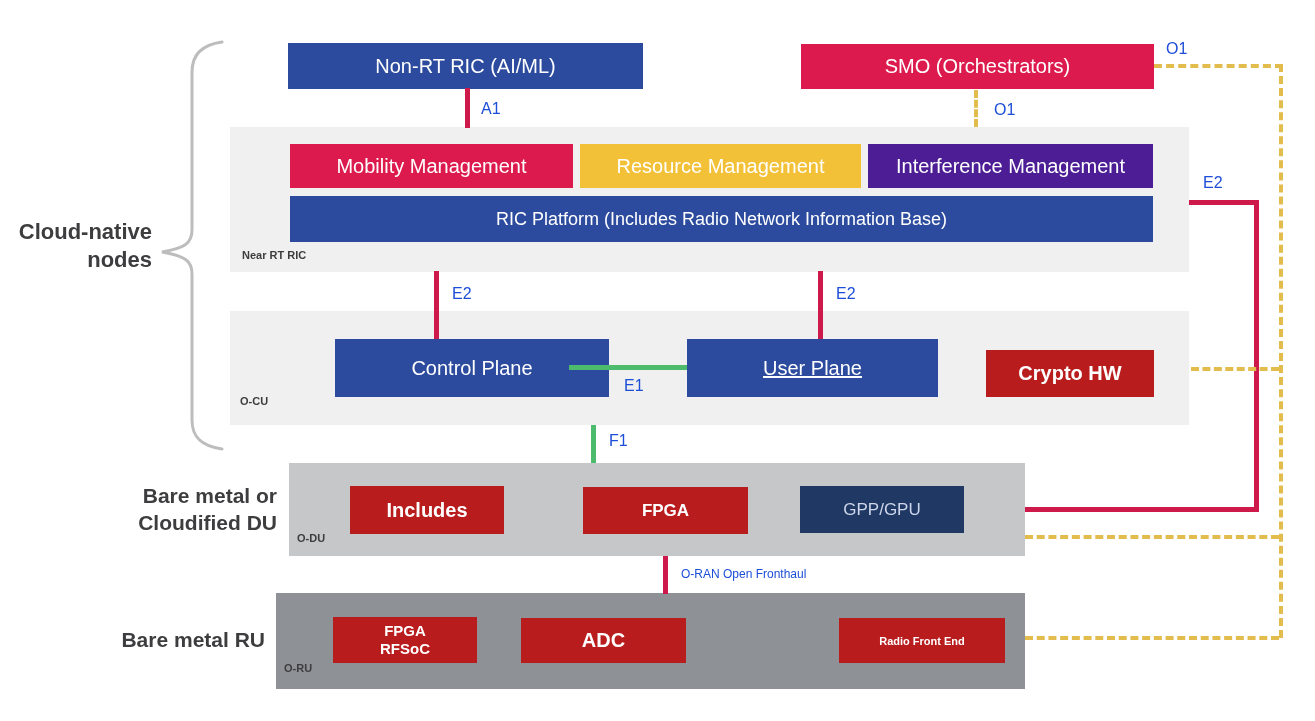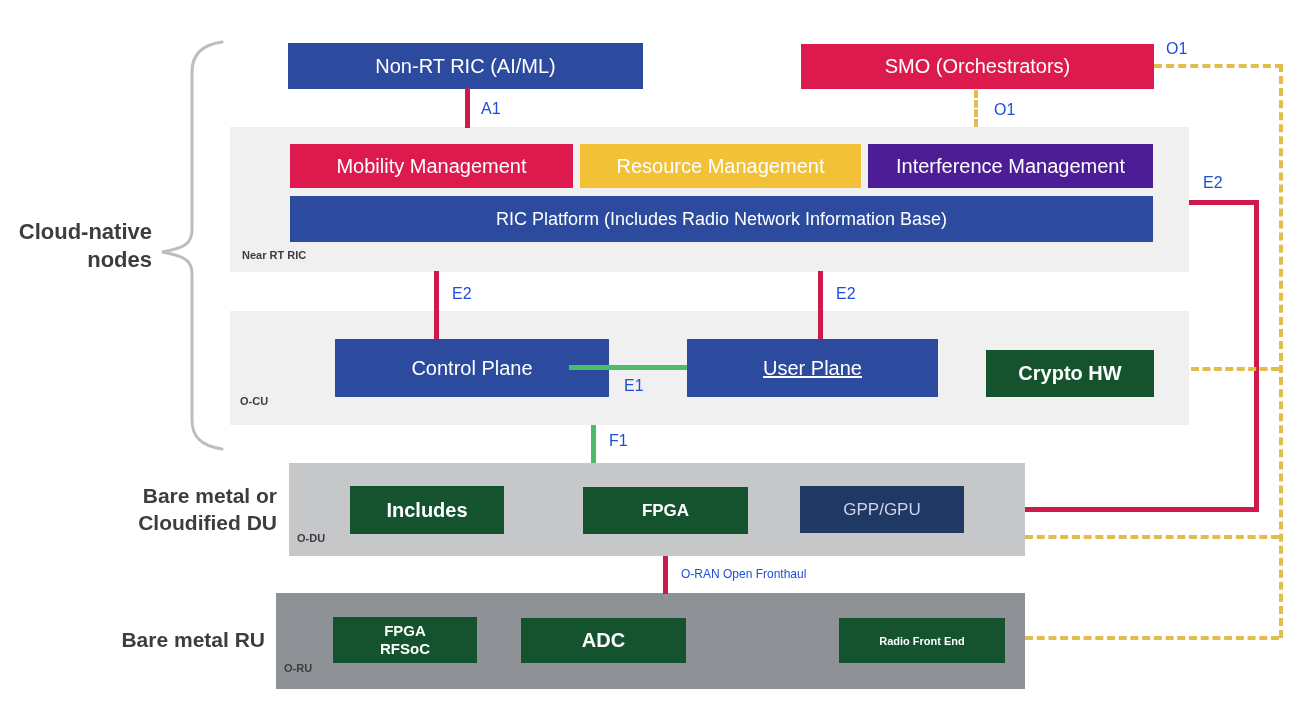--- a/index.html
+++ b/index.html
@@ -6,21 +6,21 @@
   #canvas{
     position:relative;width:1315px;height:721px;background:#ffffff;
     font-family:"Liberation Sans", sans-serif;overflow:hidden;
   }
   .box{position:absolute;display:flex;align-items:center;justify-content:center;
        color:#fff;text-align:center;box-sizing:border-box;}
   .blue{background:#2C4B9E;}
   .crimson{background:#DC1A4D;}
   .amber{background:#F3C137;}
   .green{background:#4c1d95;}
-  .purple{background:#14532d;}
+  .purple{background:#b91c1c;}
   .navy{background:#1F3864;color:#CDD6EA;}
   .container-light{position:absolute;background:#F0F0F1;}
   .container-mid{position:absolute;background:#C5C7C9;}
   .container-dark{position:absolute;background:#8E9296;}
   .grp-label{position:absolute;font-weight:bold;font-size:11px;color:#3D3D3F;}
   .if-label{position:absolute;font-weight:normal;font-size:16px;color:#1d4ed8;}
   .side-label{position:absolute;font-weight:bold;font-size:21px;color:#3D3D3F;
               text-align:right;line-height:1.28;}
   .line-red{position:absolute;background:#CE1A4B;}
   .line-green{position:absolute;background:#4CBB6C;}

